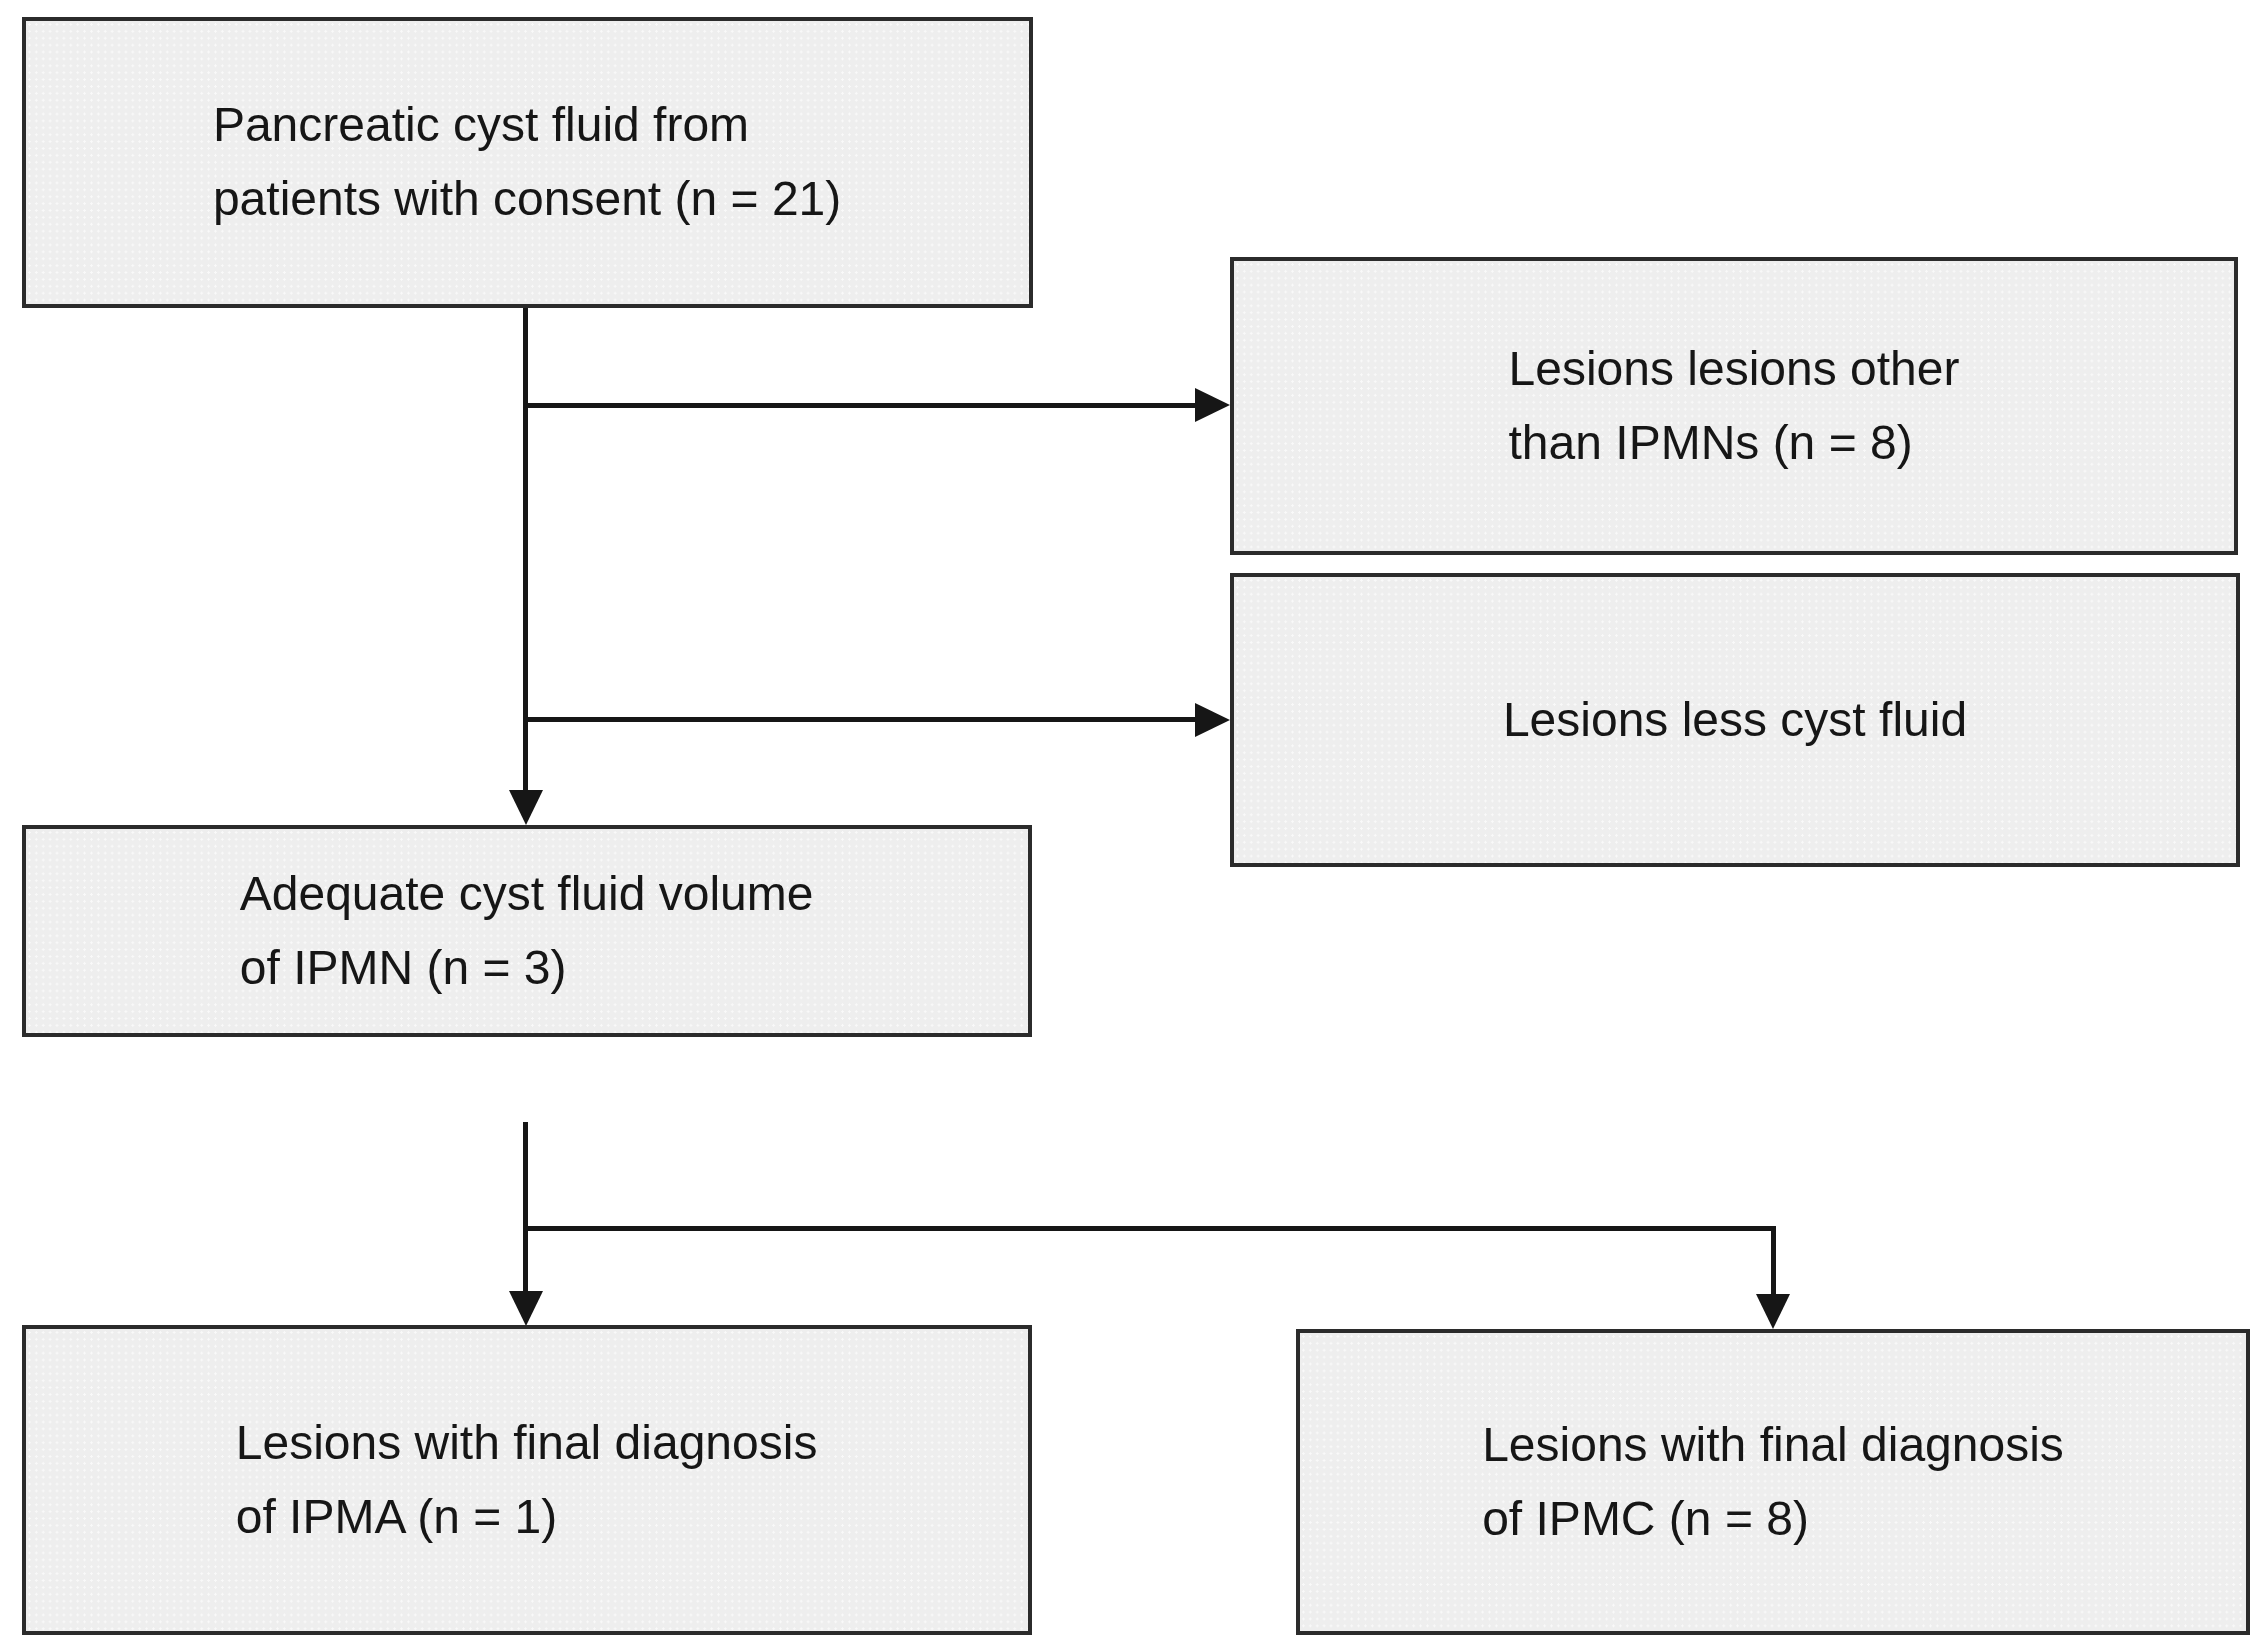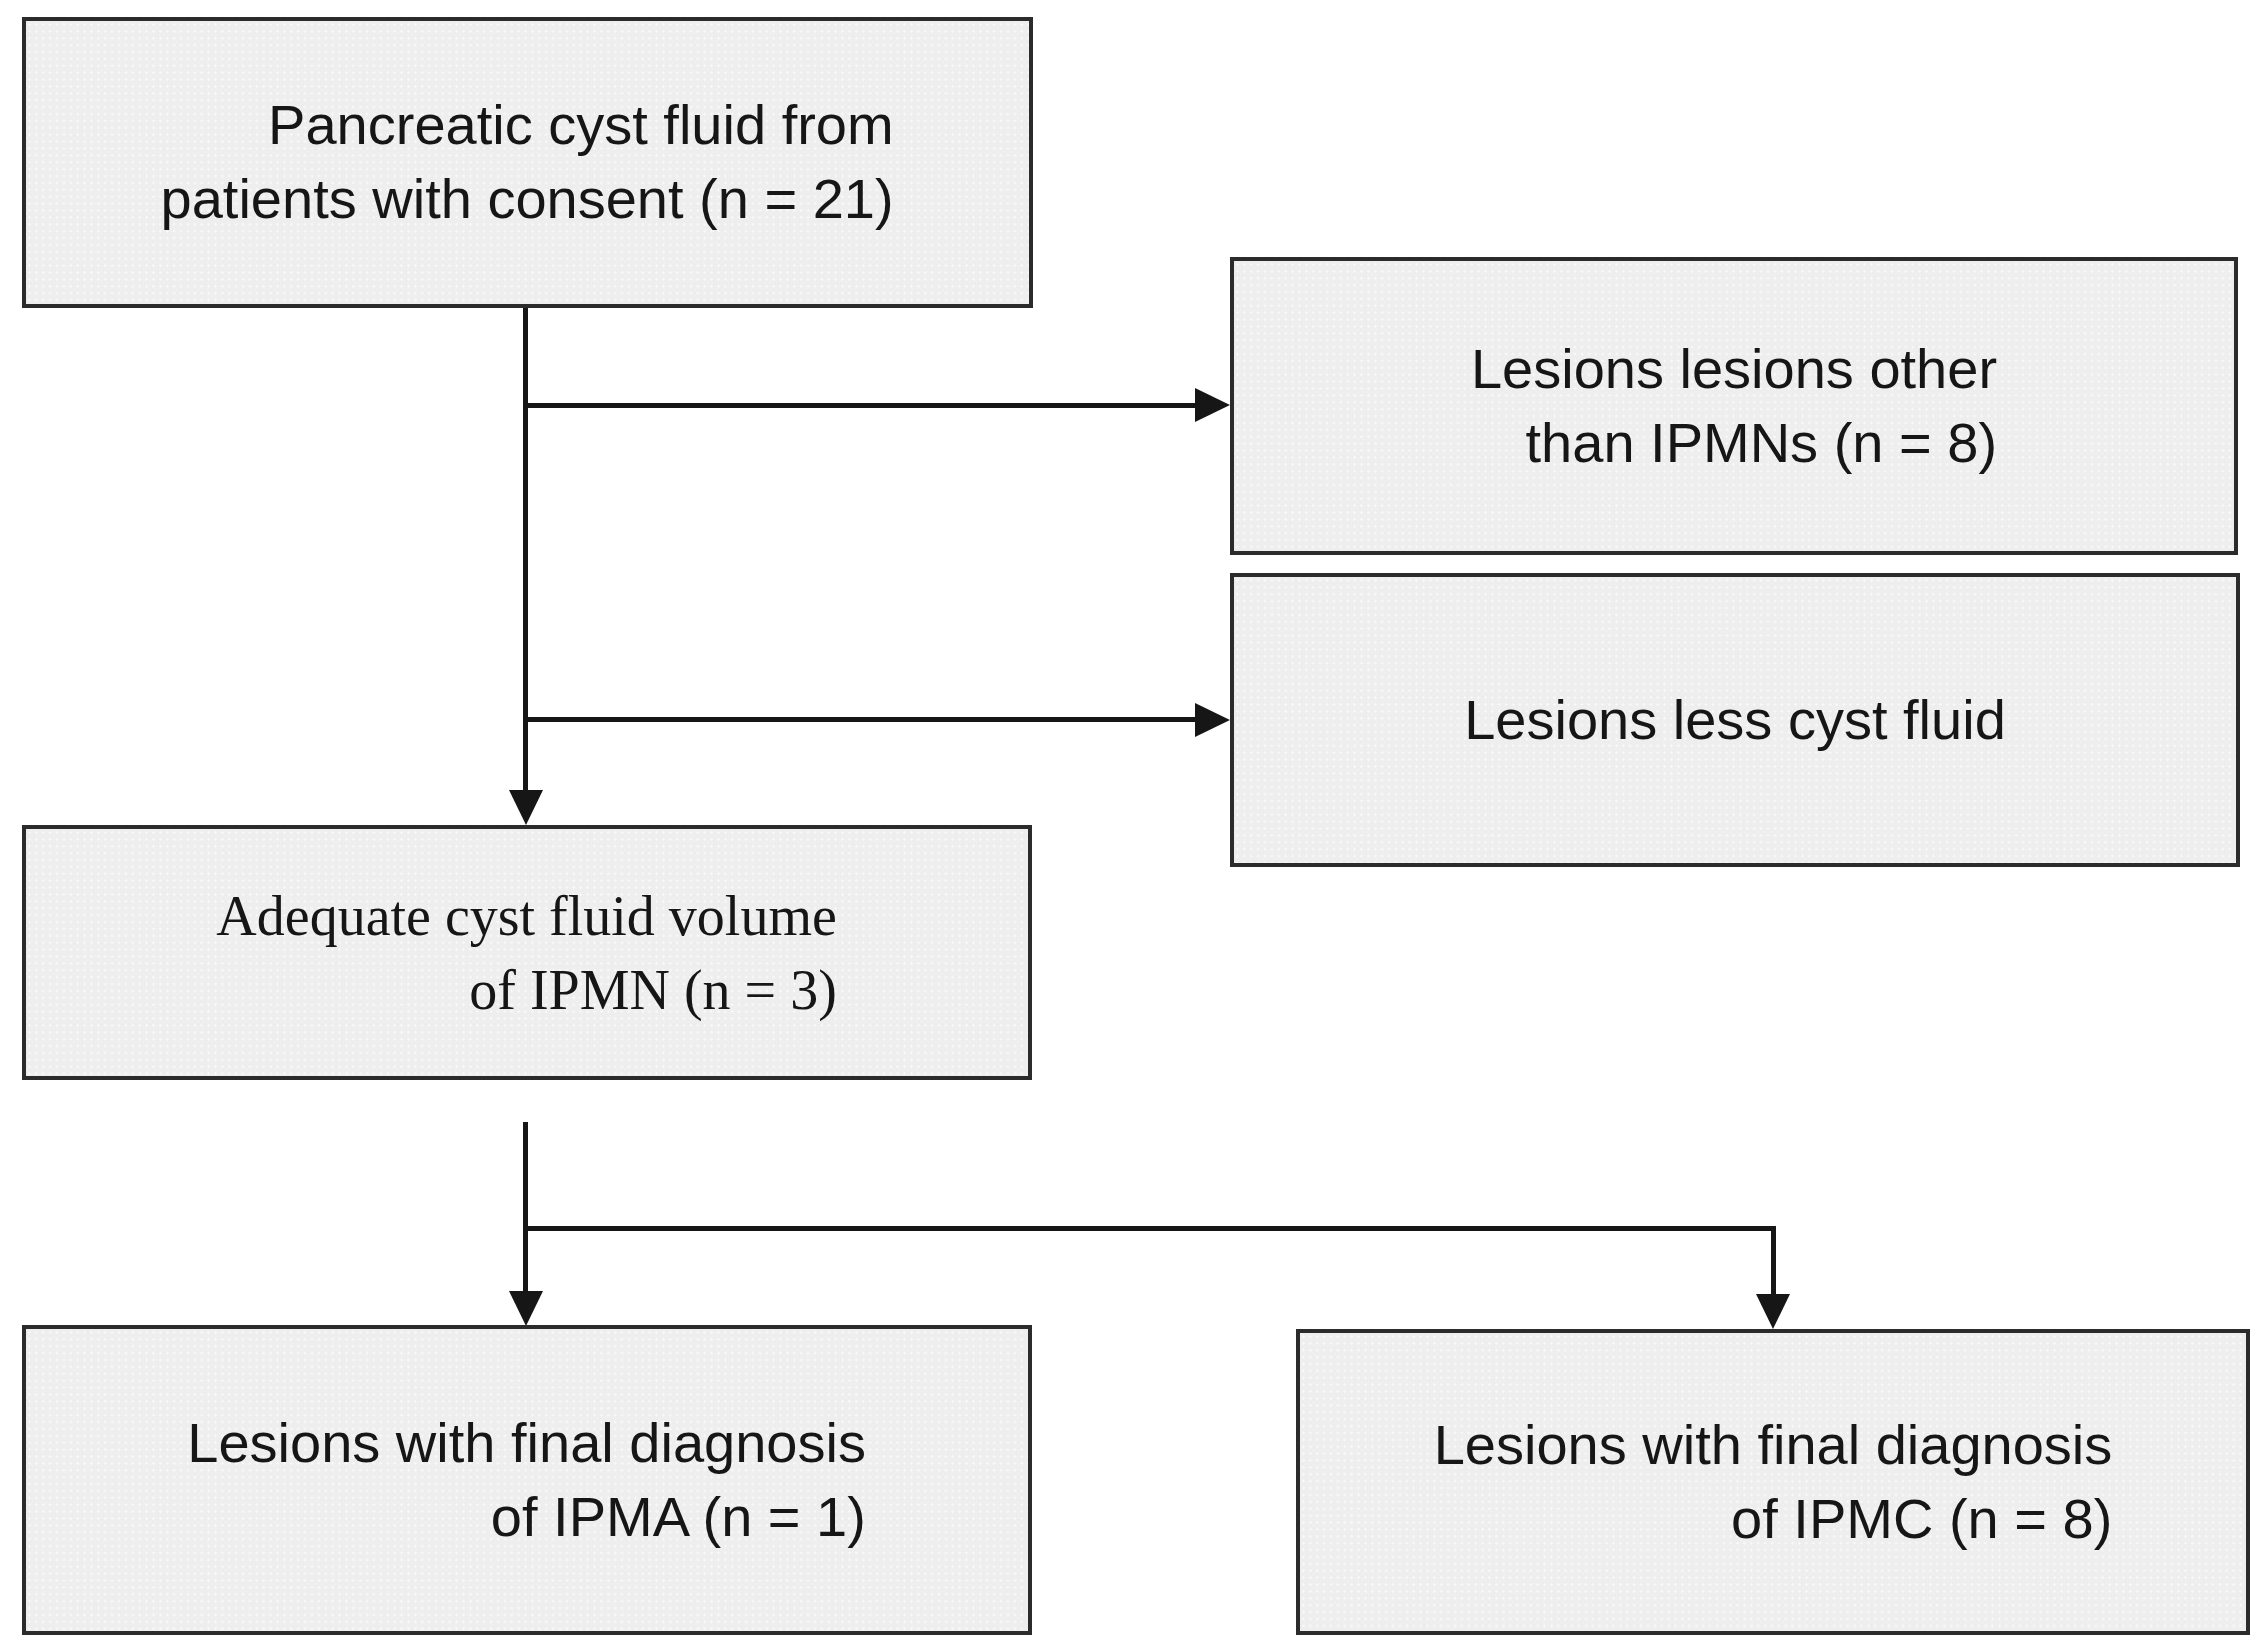--- a/index.html
+++ b/index.html
@@ -16,22 +16,22 @@
   .node {
     position: absolute;
     box-sizing: border-box;
     border: 4.9px solid var(--node-border, #2b2b2b);
     background-color: var(--node-fill, #eeeeee);
     background-image: radial-gradient(#f9f9f9 1.2px, transparent 1.2px);
     background-size: 6.9px 6.9px;
     display: flex;
     align-items: center;
     justify-content: center;
-    text-align: right;
-    font-size: 56px;
+    text-align: left;
+    font-size: 48px;
     line-height: 74px;
   }
   .node .label span { display: block; white-space: nowrap; }
   .conn {
     position: absolute;
     background: var(--connector, #161616);
   }
   .arrow-down {
     position: absolute;
     width: 0; height: 0;
@@ -44,21 +44,21 @@
     width: 0; height: 0;
     border-top: 17.6px solid transparent;
     border-bottom: 17.6px solid transparent;
     border-left: 35px solid var(--connector, #161616);
   }
 
   
   #node-source              { left: 21.6px;   top: 16.7px;   width: 1011px; height: 291px; }
   #node-excluded-non-ipmn   { left: 1230px; top: 257px;  width: 1008px; height: 298px; }
   #node-excluded-low-volume { left: 1230px; top: 573px;  width: 1010px; height: 294px; }
-  #node-adequate            { left: 21.6px;   top: 825px;  width: 1010px; height: 255px; font-family: Liberation Serif, serif; }
+  #node-adequate            { left: 21.6px;   top: 825px;  width: 1010px; height: 212px; }
   #node-ipma                { left: 21.6px;   top: 1325px; width: 1010px; height: 310px; }
   #node-ipmc                { left: 1296px; top: 1329px; width: 954px;  height: 306px; }
 
   
   #conn-v1 { left: 523px;  top: 307px;  width: 4.9px;    height: 485px; }
   #arrow-d1 { left: 509px; top: 790px; }
   #conn-b1 { left: 523px;  top: 403px;  width: 673px;  height: 4.9px; }
   #arrow-r1 { left: 1195px; top: 388px; }
   #conn-b2 { left: 523px;  top: 717px;  width: 673px;  height: 4.9px; }
   #arrow-r2 { left: 1195px; top: 703px; }

